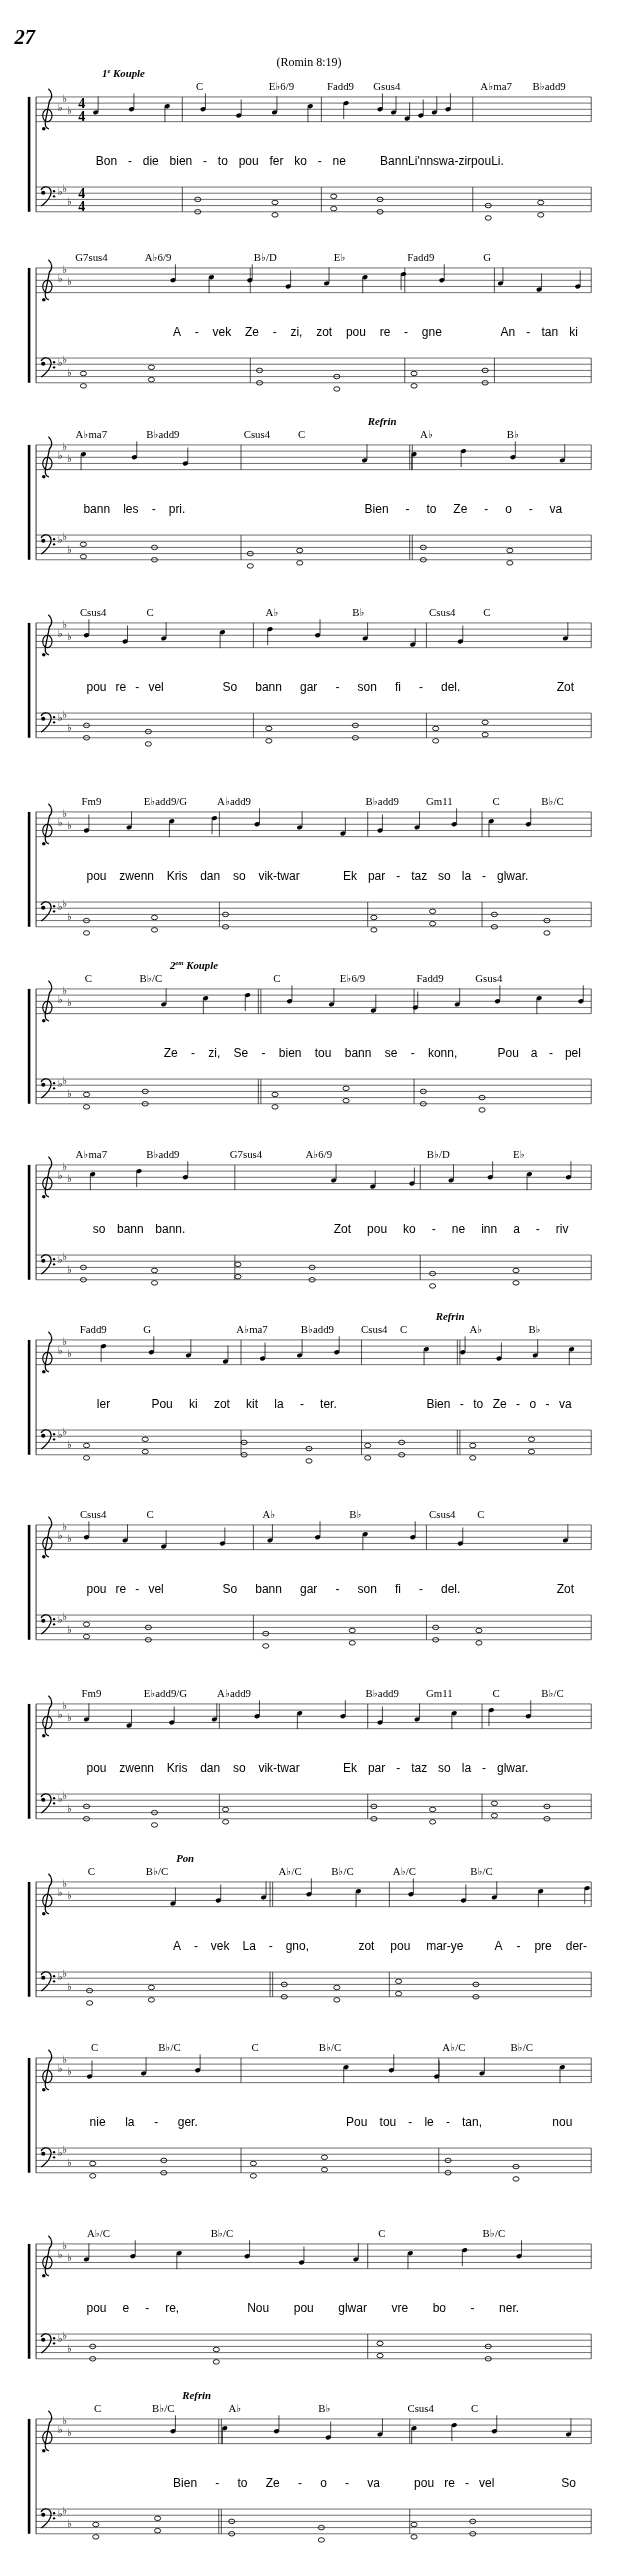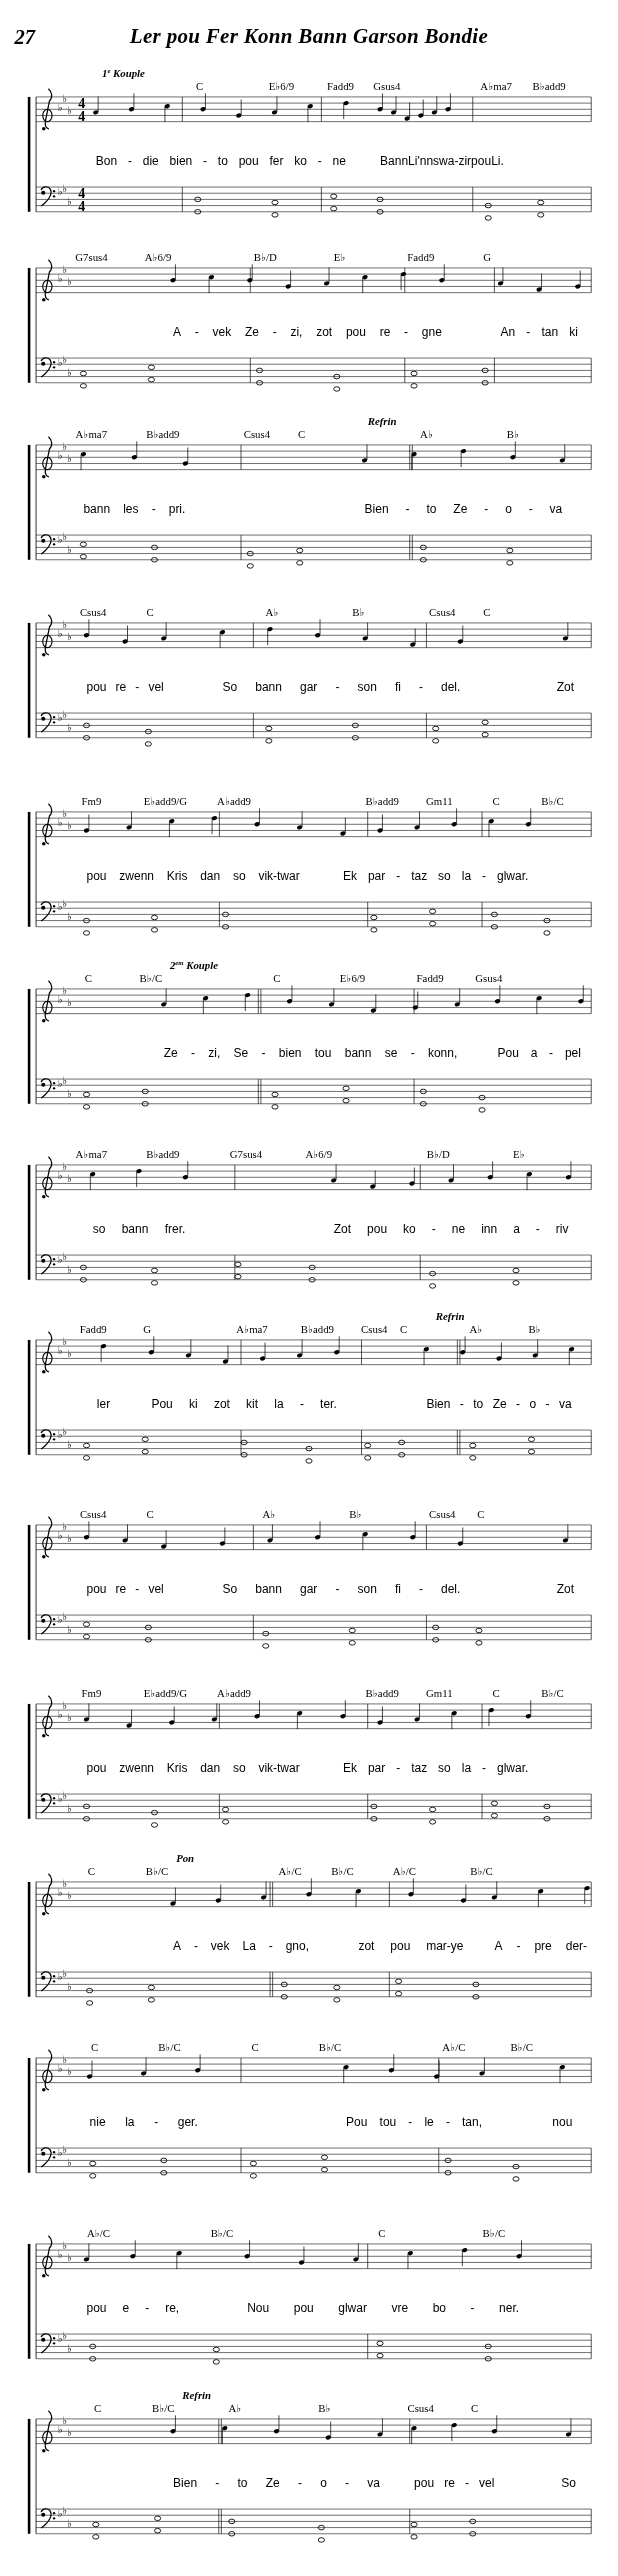--- a/index.html
+++ b/index.html
@@ -14,21 +14,21 @@
   .marking .sup{font-size:6.7px;vertical-align:3.6px;}
   .chord{position:absolute;top:12px;font:400 10.8px "Liberation Serif","DejaVu Sans",serif;white-space:nowrap;transform:translateX(-25%);}
   .lyrics-seg{position:absolute;top:86px;display:flex;justify-content:space-between;font:400 12px "Liberation Sans","DejaVu Sans",sans-serif;white-space:nowrap;}
   .lyrics-seg span{display:inline-block;}
 </style>
 </head>
 <body>
 
 <div id="page">
   <div class="hdr-number">27</div>
-  <div class="hdr-title">Ler pou Fer Konn Bann Garson Bondie</div>
+  <div class="hdr-subtitle">(Romin 8:19)</div>
   <div id="score">
       <div class="system" style="top: 68px;">
         <svg width="618" height="166" class="staff-svg" viewBox="0 0 1200 322">
           <g>
             <line x1="70" y1="56" x2="1148" y2="56" stroke="#000" stroke-width="1.1"></line>
             <line x1="70" y1="68" x2="1148" y2="68" stroke="#000" stroke-width="1.1"></line>
             <line x1="70" y1="80" x2="1148" y2="80" stroke="#000" stroke-width="1.1"></line>
             <line x1="70" y1="92" x2="1148" y2="92" stroke="#000" stroke-width="1.1"></line>
             <line x1="70" y1="104" x2="1148" y2="104" stroke="#000" stroke-width="1.1"></line>
           </g>
@@ -984,21 +984,21 @@
         </svg>
         <span class="chord" style="left: 13.5%;">A♭ma7</span>
         <span class="chord" style="left: 25%;">B♭add9</span>
         <span class="chord" style="left: 38.5%;">G7sus4</span>
         <span class="chord" style="left: 50.5%;">A♭6/9</span>
         <span class="chord" style="left: 70%;">B♭/D</span>
         <span class="chord" style="left: 83.5%;">E♭</span>
         <div class="lyrics-seg" style="left: 15%; width: 15%;">
           <span>so</span>
           <span>bann</span>
-          <span>frer.</span>
+          <span>bann.</span>
         </div>
         <div class="lyrics-seg" style="left: 54%; width: 38%;">
           <span>Zot</span>
           <span>pou</span>
           <span>ko</span>
           <span>-</span>
           <span>ne</span>
           <span>inn</span>
           <span>a</span>
           <span>-</span>

